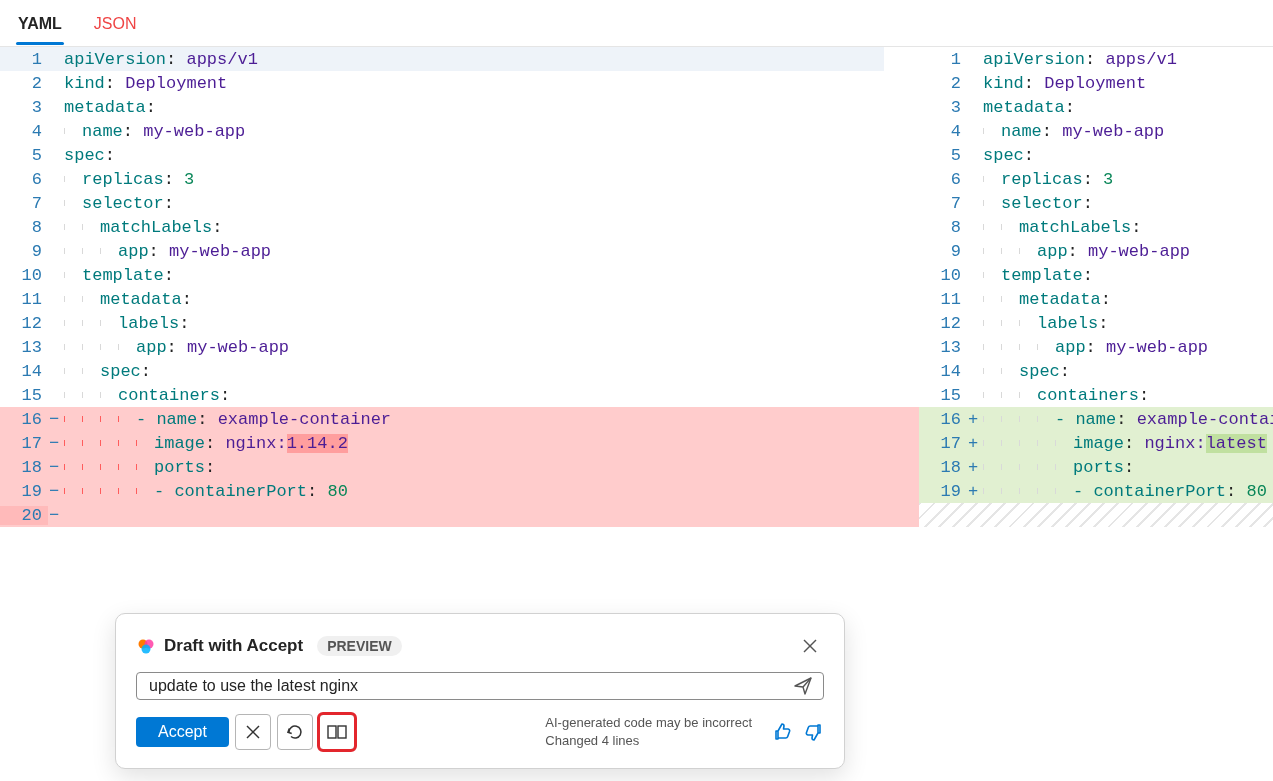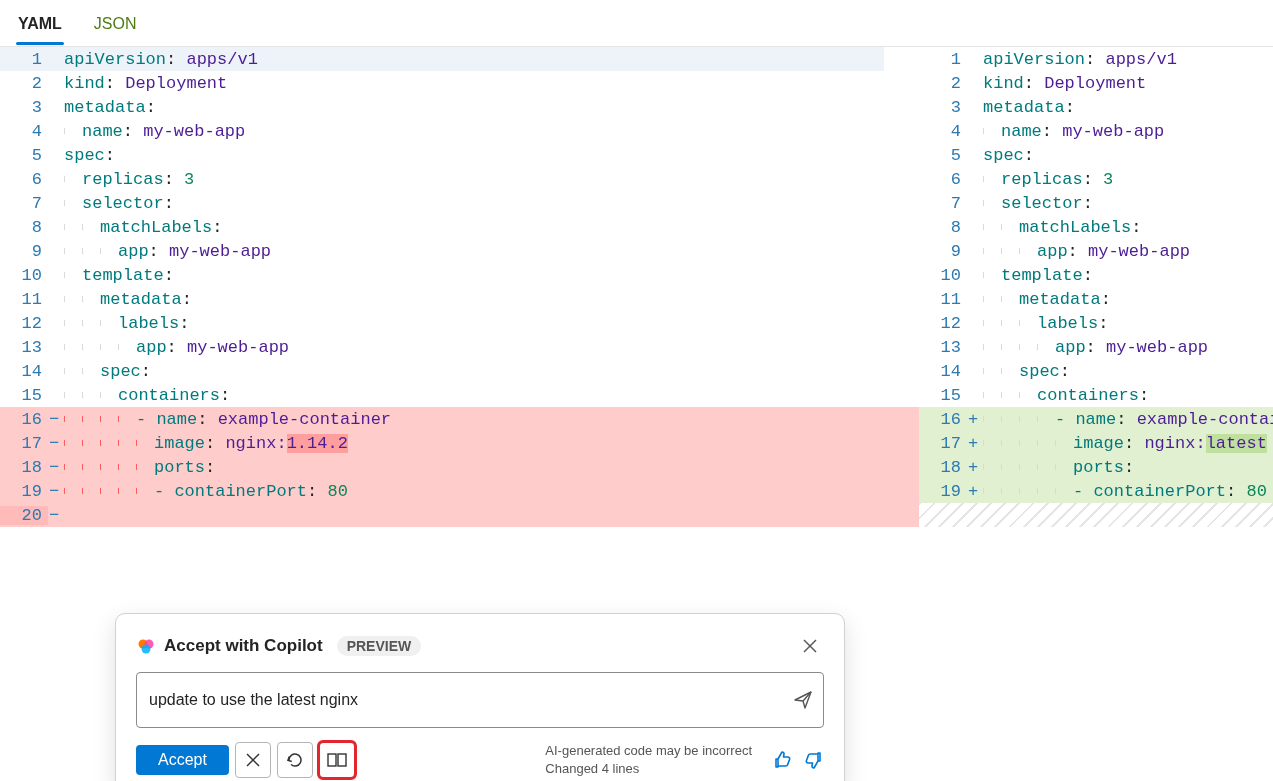--- a/index.html
+++ b/index.html
@@ -17,21 +17,21 @@
   .tabs {
     display: flex;
     gap: 28px;
     padding: 0 0 0 16px;
     border-bottom: 1px solid transparent;
     height: 46px;
     align-items: flex-end;
   }
   .tab {
     font-size: 16px;
-    color: #4d7c0f;
+    color: #ef4444;
     padding: 10px 2px 12px 2px;
     cursor: pointer;
     position: relative;
   }
   .tab.active {
     font-weight: 600;
     color: #242424;
   }
   .tab.active::after {
     content:"";
@@ -144,21 +144,21 @@
     color:#555;
     cursor:pointer;
     width:28px;height:28px;
     display:flex;align-items:center;justify-content:center;
   }
   .copilot-input-wrap {
     display:flex;
     align-items:center;
     border:1px solid #8a8a8a;
     border-radius:4px;
-    height:56px;
+    height:28px;
     padding:0 10px;
     gap:10px;
     margin-bottom:14px;
   }
   .copilot-input {
     flex:1;
     border:none;
     outline:none;
     font-size:16px;
     color:#242424;
@@ -441,21 +441,21 @@
 
 <div class="copilot">
   <div class="copilot-header">
     <span class="copilot-logo">
       <svg width="20" height="20" viewBox="0 0 20 20">
         <circle cx="7" cy="8" r="4.5" fill="#ff7b00"></circle>
         <circle cx="13" cy="8" r="4.5" fill="#ff3da5" fill-opacity="0.85"></circle>
         <circle cx="10" cy="13" r="4.5" fill="#00b2ff" fill-opacity="0.85"></circle>
       </svg>
     </span>
-    <span class="copilot-title">Accept with Copilot</span>
+    <span class="copilot-title">Draft with Accept</span>
     <span class="copilot-badge">PREVIEW</span>
     <span class="copilot-close">
       <svg width="14" height="14" viewBox="0 0 14 14" stroke="#555" stroke-width="1.4">
           <line x1="1" y1="1" x2="13" y2="13"></line>
           <line x1="13" y1="1" x2="1" y2="13"></line>
         </svg>
     </span>
   </div>
   <div class="copilot-input-wrap">
     <input class="copilot-input" value="update to use the latest nginx" style="">

